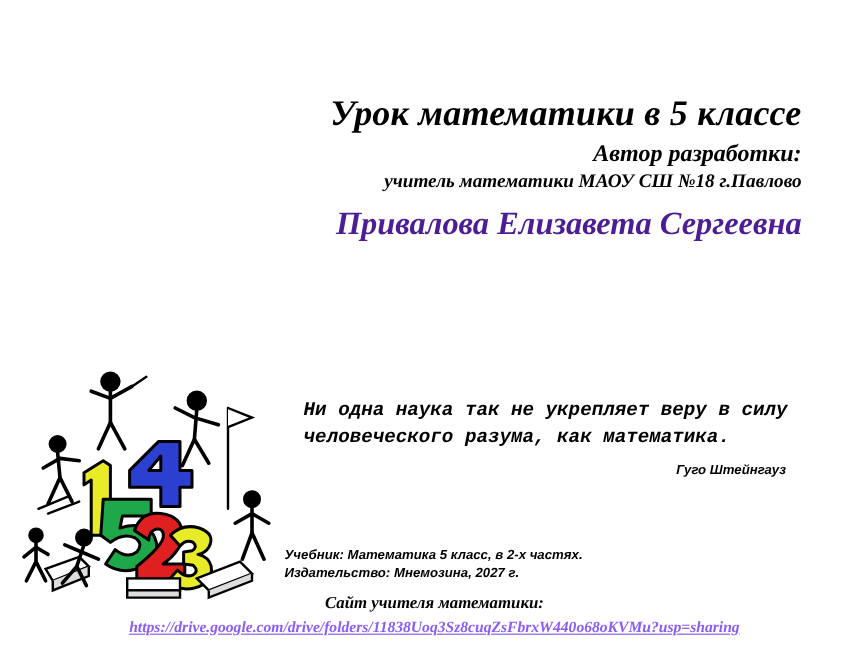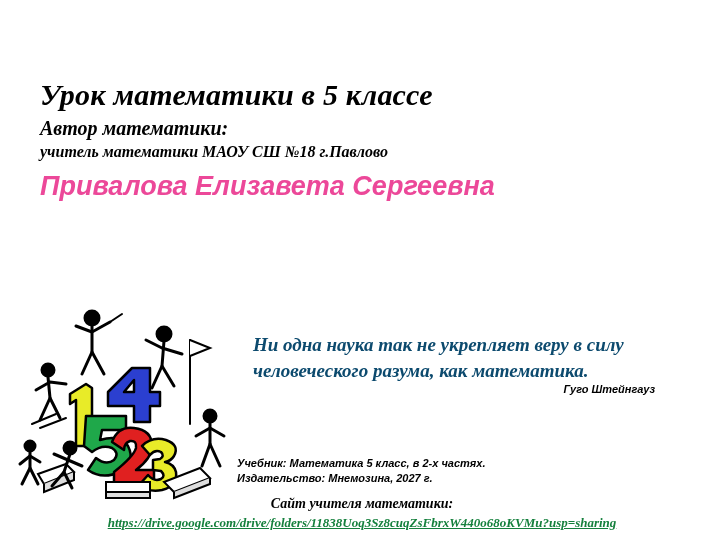--- a/index.html
+++ b/index.html
@@ -18,23 +18,23 @@
     width: 720px;
     height: 540px;
     background: #ffffff;
     box-sizing: border-box;
   }
 
   
   .title-block {
     position: absolute;
     top: 78px;
-    left: 40px;
+    left: 28px;
     width: 640px;
-    text-align: left;
+    text-align: right;
   }
   .title-main {
     font-family: "Liberation Serif", serif;
     font-size: 30px;
     font-weight: bold;
     font-style: italic;
     color: #000000;
     line-height: 1.12;
     letter-spacing: 0.2px;
   }
@@ -50,52 +50,52 @@
   .title-sub2 {
     font-family: "Liberation Serif", serif;
     font-size: 16px;
     font-weight: bold;
     font-style: italic;
     color: #000000;
     line-height: 1.2;
     margin-top: 2px;
   }
   .title-author {
-    font-family: Liberation Sans, sans-serif;
+    font-family: Liberation Serif, serif;
     font-size: 27px;
     font-weight: bold;
     font-style: italic;
-    color: #ec4899;
+    color: #4c1d95;
     line-height: 1.15;
     margin-top: 10px;
   }
 
   
   .quote-block {
     position: absolute;
     top: 332px;
     left: 253px;
     width: 420px;
   }
   .quote-text {
-    font-family: Liberation Serif, serif;
-    font-size: 19px;
-    font-weight: bold;
-    font-style: italic;
-    color: #0c4a6e;
+    font-family: Liberation Mono, monospace;
+    font-size: 16px;
+    font-weight: bold;
+    font-style: italic;
+    color: #000000;
     line-height: 1.35;
   }
   .quote-author {
     font-family: "Liberation Sans", sans-serif;
     font-size: 11px;
     font-weight: bold;
     font-style: italic;
     color: #000000;
     text-align: right;
-    margin-top: 0;
+    margin-top: 11px;
     padding-right: 18px;
   }
 
   
   .book-block {
     position: absolute;
     top: 456px;
     left: 237px;
     width: 440px;
   }
@@ -122,21 +122,21 @@
     font-weight: bold;
     font-style: italic;
     color: #000000;
     line-height: 1.2;
   }
   .footer-link {
     font-family: "Liberation Serif", serif;
     font-size: 13px;
     font-weight: bold;
     font-style: italic;
-    color: #15803d;
+    color: #8b5cf6;
     text-decoration: underline;
     line-height: 1.3;
     display: inline-block;
     margin-top: 2px;
     word-break: break-all;
   }
 
   
   .illustration {
     position: absolute;
@@ -146,21 +146,21 @@
     height: 205px;
   }
 </style>
 </head>
 <body>
 
 <div class="slide">
 
   <div class="title-block">
     <div class="title-main">Урок математики в 5 классе</div>
-    <div class="title-sub1">Автор математики:</div>
+    <div class="title-sub1">Автор разработки:</div>
     <div class="title-sub2">учитель математики  МАОУ СШ №18 г.Павлово</div>
     <div class="title-author">Привалова Елизавета Сергеевна</div>
   </div>
 
   <div class="illustration">
     <svg viewBox="0 0 225 205" width="225" height="205" xmlns="http://www.w3.org/2000/svg">
 
       <g>
 
         <path d="M56 98 L72 88 L78 92 L78 150 L62 150 L62 104 L56 108 Z" fill="#e8eb28" stroke="#000" stroke-width="2.5" stroke-linejoin="round"></path>

